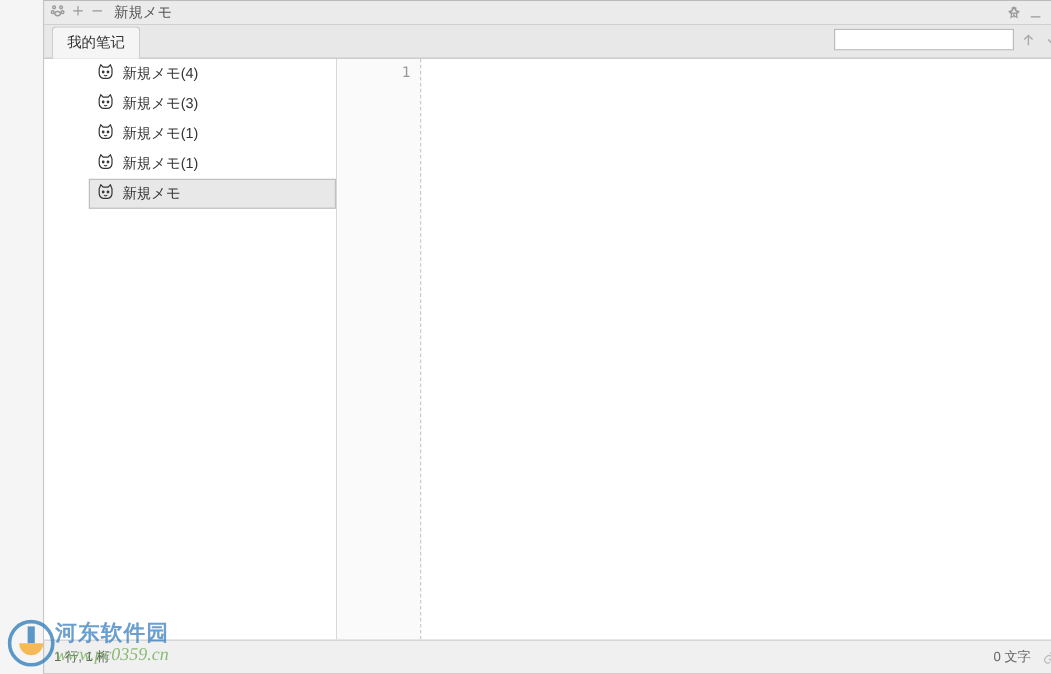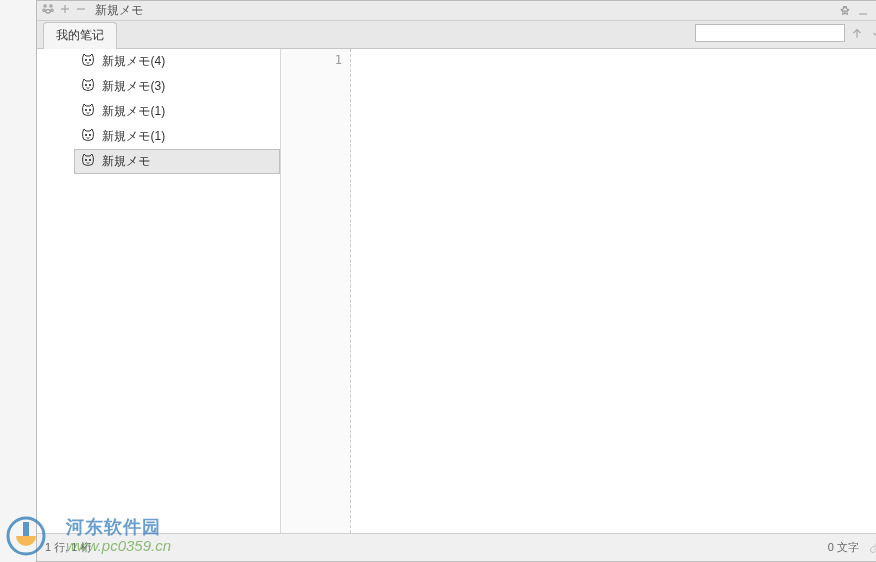--- a/index.html
+++ b/index.html
@@ -154,21 +154,22 @@
       align-items: center;
     }
     .watermark {
       position: absolute;
       bottom: 6px;
       left: 6px;
       opacity: 0.75;
       pointer-events: none;
       display: flex;
       align-items: center;
-      gap: 20px;
+      gap: 0;
+      font-family: Liberation Serif, serif;
     }
     .watermark .wm-text {
       display: flex;
       flex-direction: column;
       line-height: 1.1;
     }
     .wm-top { font-size: 18px; color: #3a7fbf; font-weight: bold; letter-spacing: 1px; }
     .wm-bottom { font-size: 15px; color: #6aa84f; font-style: italic; }
   </style>
 </head>

